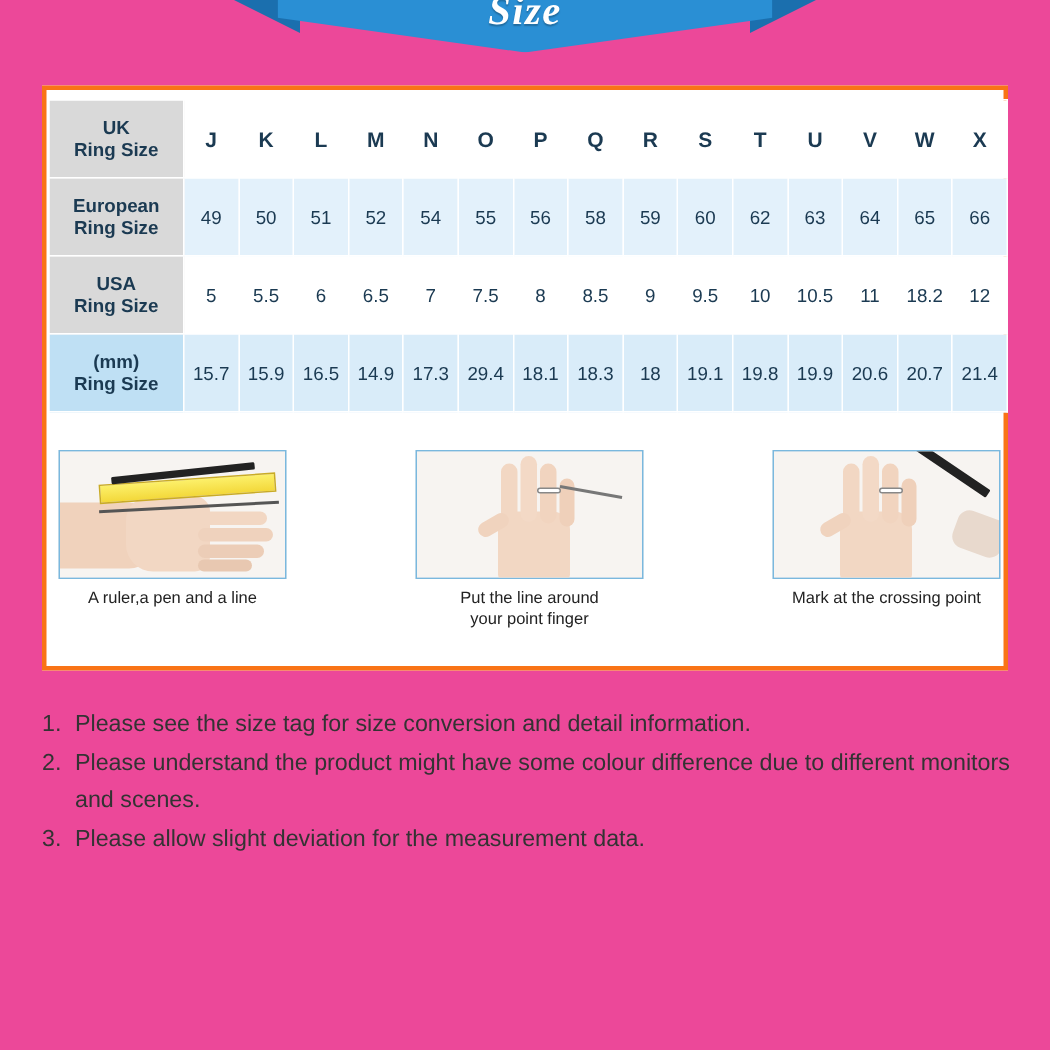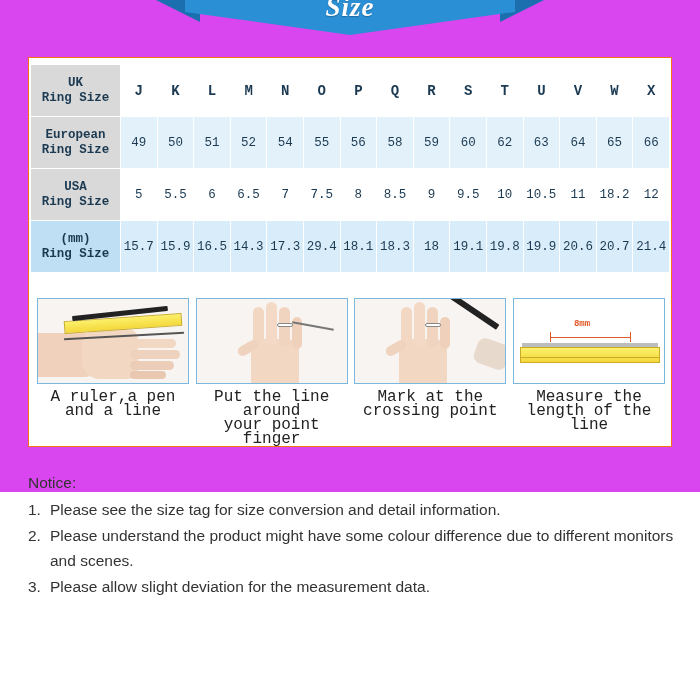--- a/index.html
+++ b/index.html
@@ -3,21 +3,21 @@
 <meta charset="utf-8">
 <style>
   * { box-sizing: border-box; }
   html, body {
     margin: 0; padding: 0;
     width: 700px; height: 700px;
     background: #ffffff;
     font-family: "Liberation Sans", sans-serif;
     overflow: hidden;
   }
-  .page { position: relative; width: 700px; height: 492px; background:#d946ef; }
+  .page { position: relative; width: 700px; height: 700px; background:#ec4899; }
 
   
   .banner {
     position: relative;
     width: 700px; height: 40px;
     overflow: hidden;
   }
   .banner-ribbon {
     position: absolute;
     left: 185px; top: -70px;
@@ -51,23 +51,22 @@
     font-size: 27px;
     letter-spacing: 1px;
     text-shadow: 0 1px 1px rgba(0,0,0,.25);
   }
 
   
   .card {
     position: absolute;
     left: 28px; top: 57px;
     width: 644px; height: 390px;
-    border: 1px solid #f97316;
+    border: 3px solid #f97316;
     background: #ffffff;
-    font-family: Liberation Mono, monospace;
   }
 
   
   table.size-table {
     border-collapse: collapse;
     width: 640px;
     margin: 6px 0 0 1px;
     table-layout: fixed;
   }
   table.size-table td, table.size-table th {
@@ -106,21 +105,21 @@
   .step-img {
     width: 152px; height: 86px;
     border: 1px solid #7ab8de;
     position: relative;
     overflow: hidden;
     background: #f6f2ef;
   }
   .step-cap {
     margin-top: 6px;
     text-align: center;
-    font-size: 16px;
+    font-size: 11px;
     color: #222;
     line-height: 14px;
   }
   .tape {
     position: absolute;
     background: linear-gradient(#fcf06a, #f3d83a);
     border: 1px solid #c9ab27;
   }
   .pen {
     position: absolute;
@@ -247,21 +246,21 @@
           <td class="cell">12</td>
         </tr>
         <tr>
           <th class="rowhead blue">
             <div>(mm)</div>
             <div>Ring Size</div>
           </th>
           <td class="cell shade2">15.7</td>
           <td class="cell shade2">15.9</td>
           <td class="cell shade2">16.5</td>
-          <td class="cell shade2">14.3</td>
+          <td class="cell shade2">14.9</td>
           <td class="cell shade2">17.3</td>
           <td class="cell shade2">29.4</td>
           <td class="cell shade2">18.1</td>
           <td class="cell shade2">18.3</td>
           <td class="cell shade2">18</td>
           <td class="cell shade2">19.1</td>
           <td class="cell shade2">19.8</td>
           <td class="cell shade2">19.9</td>
           <td class="cell shade2">20.6</td>
           <td class="cell shade2">20.7</td>
@@ -321,40 +320,25 @@
           <div style="position:absolute;left:85px;top:18px;width:10px;height:32px;background:#efd0ba;border-radius:6px;"></div>
           <div style="position:absolute;left:30px;top:44px;width:22px;height:10px;background:#f0d3be;border-radius:6px;transform:rotate(-30deg);"></div>
           <div style="position:absolute;left:70px;top:24px;width:16px;height:4px;background:#ffffff;border:1px solid #888;border-radius:2px;"></div>
 
           <div class="pen" style="left:86px;top:8px;width:62px;height:6px;transform:rotate(34deg);"></div>
           <div style="position:absolute;left:120px;top:42px;width:34px;height:26px;background:#e8d9cd;border-radius:8px;transform:rotate(20deg);"></div>
         </div>
         <div class="step-cap">Mark at the crossing point</div>
       </div>
 
-      <div class="step">
-        <div class="step-img">
-          <div class="wall" style="background:#ffffff;"></div>
-          <div class="tape" style="left:6px;top:48px;width:140px;height:16px;">
-            <div style="position:absolute;left:0;top:9px;width:100%;height:1px;background:#c9ab27;"></div>
-          </div>
-          <div style="position:absolute;left:8px;top:44px;width:136px;height:4px;background:#bdbdbd;"></div>
-          <div class="mm-label" style="left:60px;top:20px;">8mm</div>
-          <div class="mm-arrow" style="left:36px;top:38px;width:80px;"></div>
-          <div class="mm-tick" style="left:36px;top:33px;height:10px;"></div>
-          <div class="mm-tick" style="left:116px;top:33px;height:10px;"></div>
-        </div>
-        <div class="step-cap">Measure the length of the line</div>
-      </div>
 
     </div>
   </div>
 
   <div class="notice">
-    <div class="title">Notice:</div>
     <ol>
       <li>
         <span class="num">1.</span>
         <span>Please see the size tag for size conversion and detail information.</span>
       </li>
       <li>
         <span class="num">2.</span>
         <span>Please understand the product might have some colour difference due to different monitors and scenes.</span>
       </li>
       <li>

